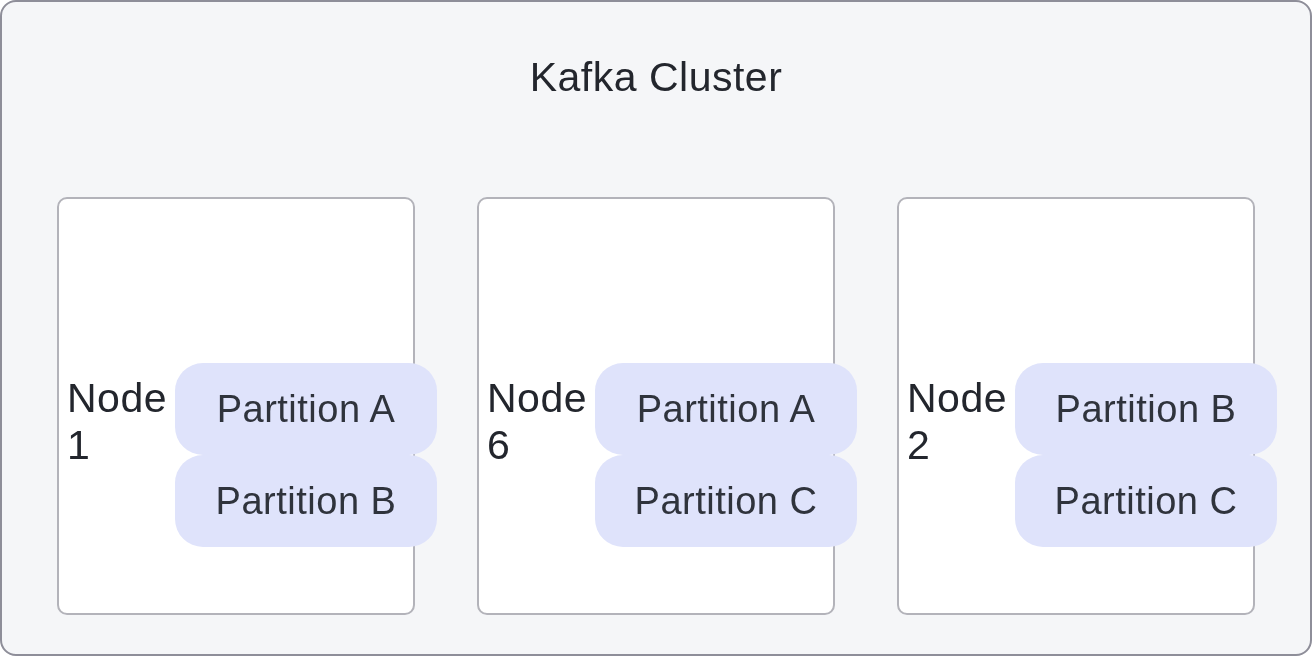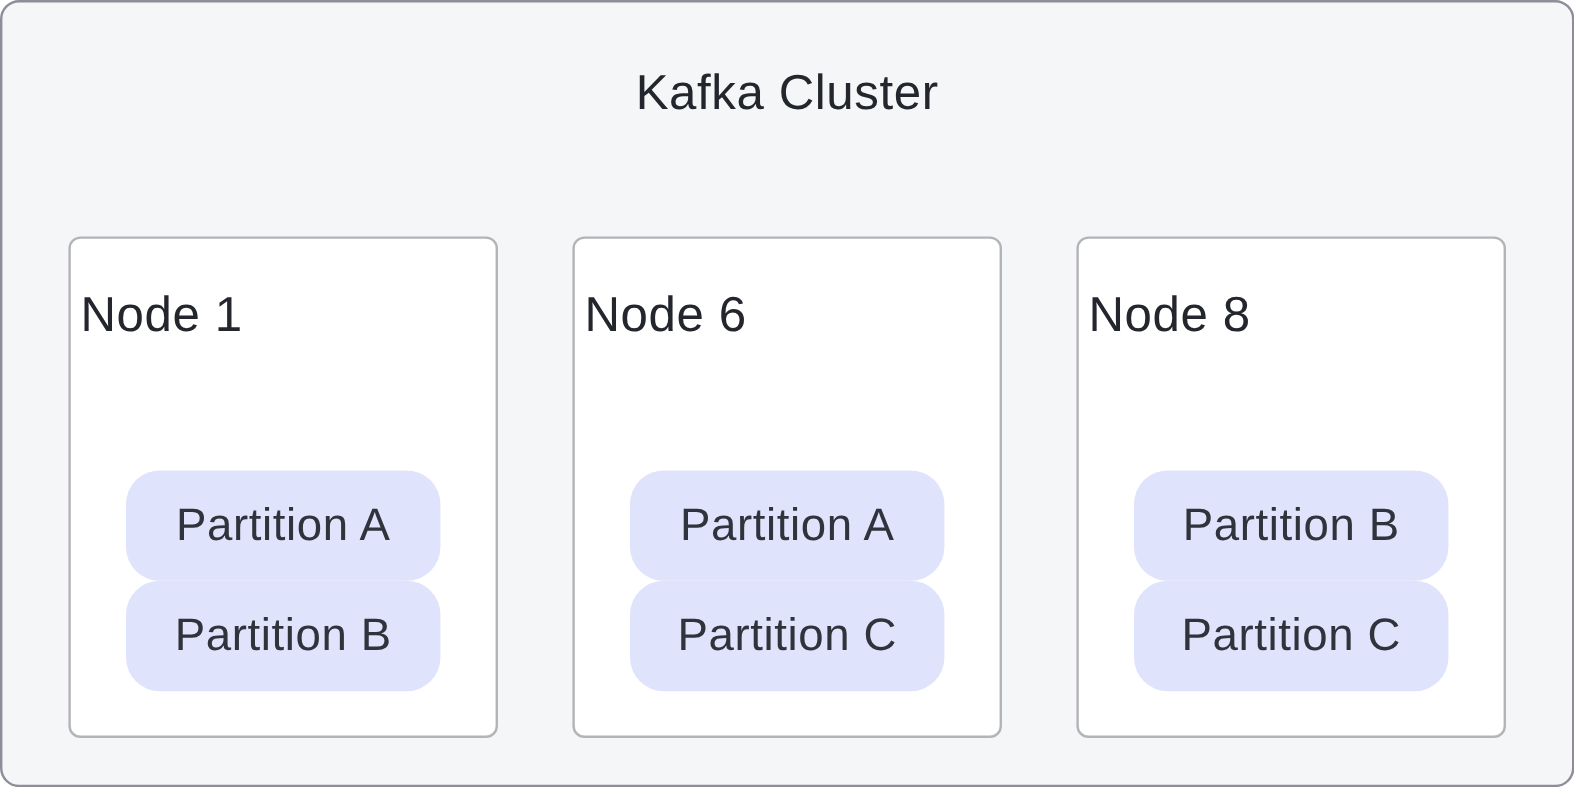--- a/index.html
+++ b/index.html
@@ -43,22 +43,22 @@
     justify-content: center;
     gap: 62px;
   }
   .node-card {
     width: 358px;
     height: 418px;
     background: var(--bg-node);
     border: 2px solid var(--border-node);
     border-radius: 10px;
     display: flex;
-    flex-direction: column;
-    align-items: flex-start;
+    flex-direction: row;
+    align-items: center;
   }
   .node-title {
     margin-top: 32px;
     font-size: 41px;
     font-weight: 400;
     color: var(--text-dark);
     letter-spacing: 0.5px;
   }
   .partitions {
     margin-top: 98px;
@@ -99,21 +99,21 @@
 
     <div class="node-card">
       <div class="node-title">Node 6</div>
       <div class="partitions">
         <div class="partition-pill">Partition A</div>
         <div class="partition-pill">Partition C</div>
       </div>
     </div>
 
     <div class="node-card">
-      <div class="node-title">Node 8</div>
+      <div class="node-title">Node 2</div>
       <div class="partitions">
         <div class="partition-pill">Partition B</div>
         <div class="partition-pill">Partition C</div>
       </div>
     </div>
 
   </div>
 </div>
 
 </body></html>

